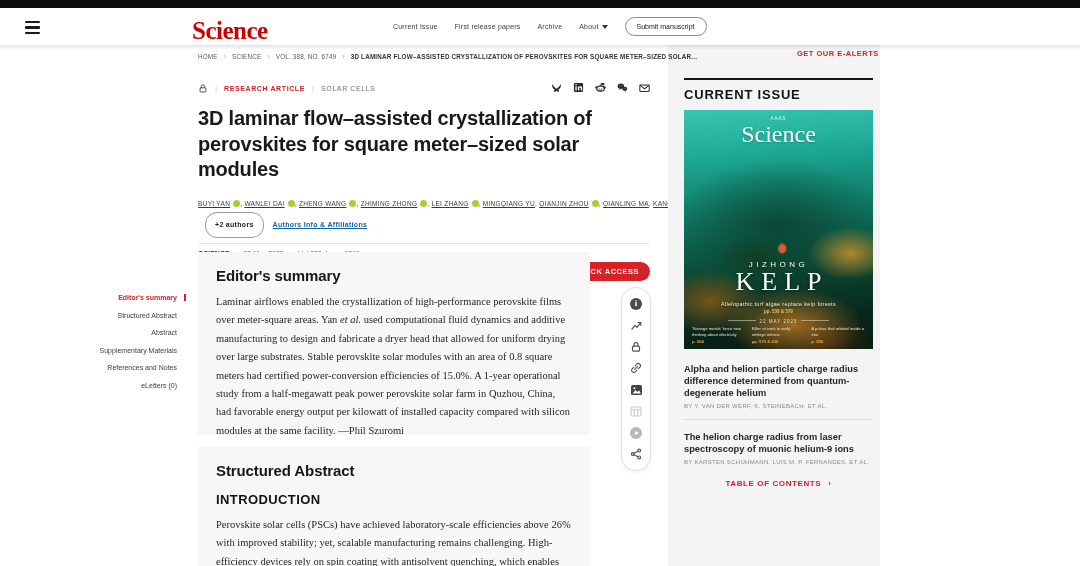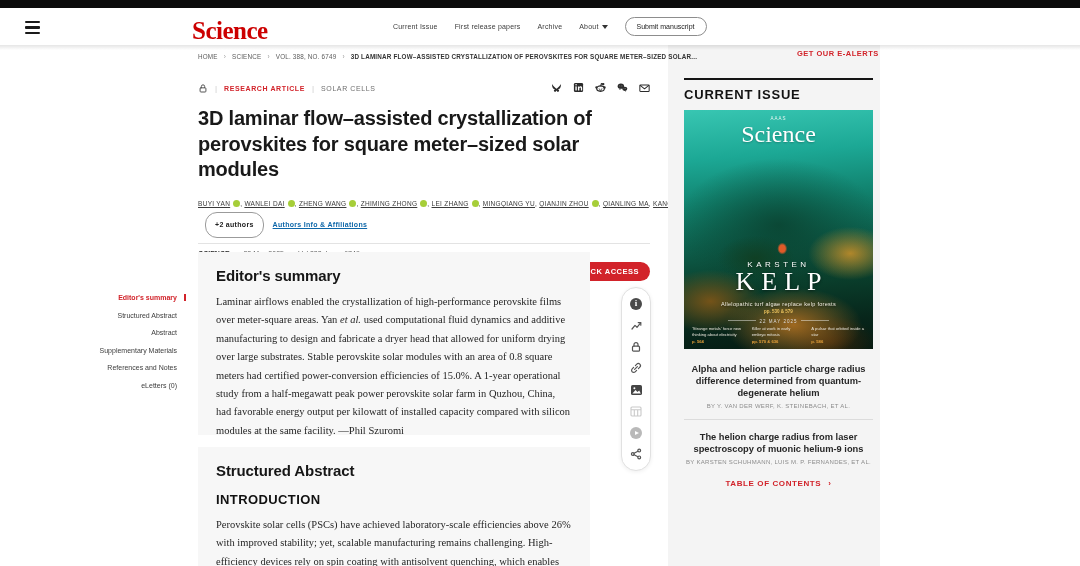--- a/index.html
+++ b/index.html
@@ -107,21 +107,21 @@
   .cover-sub{position:absolute;top:191px;width:100%;text-align:center;font-size:5.5px;color:#f3efe2;letter-spacing:.3px;text-shadow:0 1px 2px rgba(0,0,0,.5);}
   .cover-pages{position:absolute;top:199px;width:100%;text-align:center;font-size:4.5px;font-weight:700;color:#ecc25d;}
   .cover-date{position:absolute;top:209px;width:100%;text-align:center;font-size:4.5px;color:#ddd;letter-spacing:1px;}
   .cover-date::before,.cover-date::after{content:"";display:inline-block;width:28px;height:1px;background:rgba(255,255,255,.45);vertical-align:2px;margin:0 4px;}
   .cover-teasers{position:absolute;left:8px;right:8px;top:216px;display:flex;gap:6px;}
   .teaser{flex:1;}
   .teaser-text{font-size:4.2px;line-height:1.35;color:#e8e4da;}
   .teaser-page{margin-top:1.5px;font-size:4.2px;font-weight:700;color:#e9a33b;}
 
   .issue-list{margin:3px 7px 0 16px;}
-  .issue-item{padding:11px 0 10px;border-bottom:1px solid #dcdcdc;cursor:pointer;text-align:center;}
+  .issue-item{padding:11px 0 10px;border-bottom:1px solid #dcdcdc;cursor:pointer;}
   .issue-item:last-child{border-bottom:none;}
   .issue-title{font-size:9.3px;font-weight:700;color:#262626;line-height:1.3;}
   .issue-byline{margin-top:4px;font-size:6px;color:#8c8c8c;letter-spacing:.3px;}
   .toc-link{margin:4px 7px 0 16px;text-align:center;font-size:8px;font-weight:700;color:var(--red);letter-spacing:.6px;cursor:pointer;}
   .toc-chev{display:inline-block;margin-left:7px;transform:translateY(-.5px);font-weight:700;}
 
   svg.ic{stroke:#555;fill:none;stroke-width:1.2;stroke-linecap:round;stroke-linejoin:round;}
   svg.ic-dark{stroke:#2b2b2b;}
   svg.ic-fill{fill:#2b2b2b;stroke:none;}
 </style>
@@ -326,21 +326,21 @@
       </span>
   </div>
 
   <aside class="sidebar">
     <div class="ci-rule"></div>
     <h2 class="ci-heading">CURRENT ISSUE</h2>
 
     <div class="cover">
       <div class="cover-masthead">AAAS</div>
       <div class="cover-logo">Science</div>
-      <div class="cover-kicker">KARSTEN</div>
+      <div class="cover-kicker">JIZHONG</div>
       <div class="cover-title">KELP</div>
       <div class="cover-sub">Allelopathic turf algae replace kelp forests</div>
       <div class="cover-pages">pp. 530 &amp; 579</div>
       <div class="cover-date">22 MAY 2025</div>
       <div class="cover-teasers">
 
       <div class="teaser">
           <div class="teaser-text">'Strange metals' force new thinking about electricity</div>
           <div class="teaser-page">p. 564</div>
         </div>

